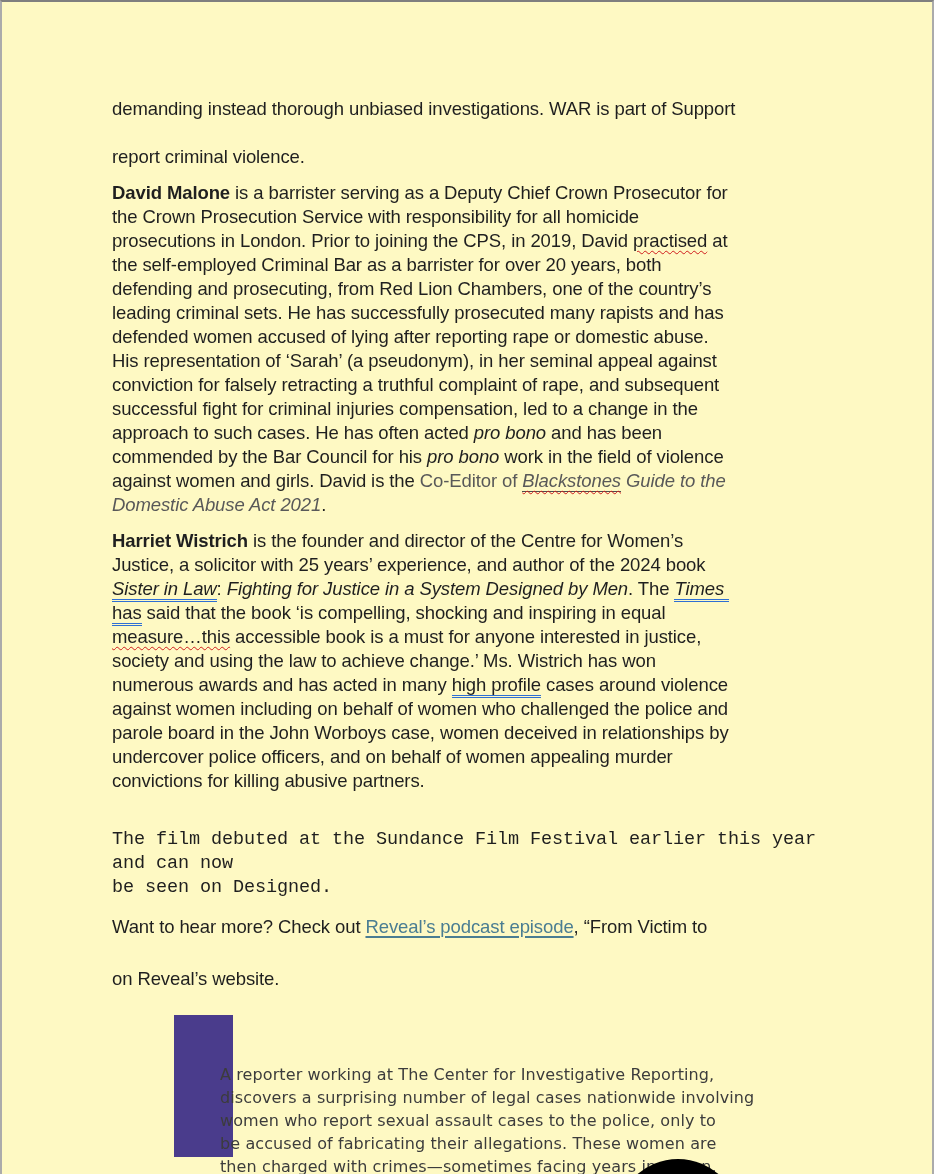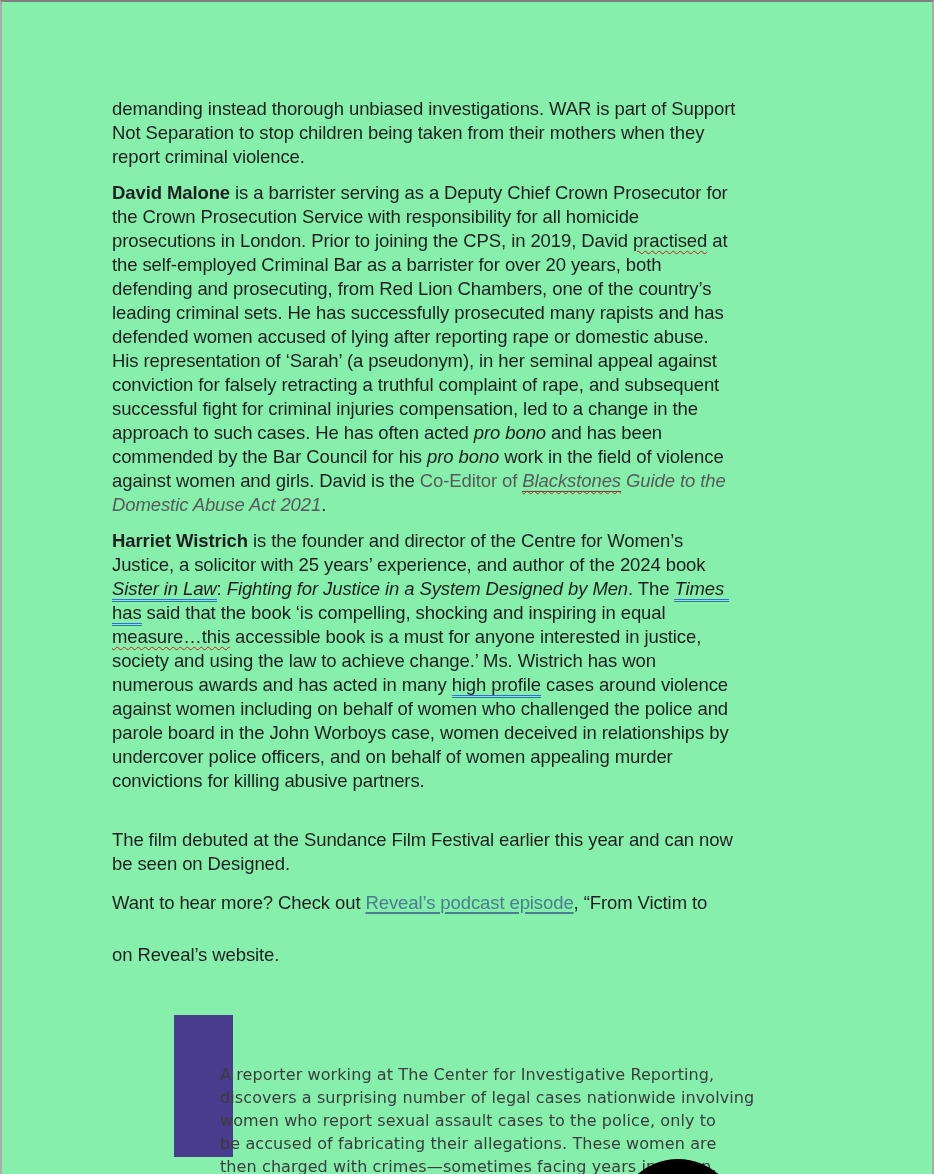--- a/index.html
+++ b/index.html
@@ -1,33 +1,33 @@
 <!DOCTYPE html>
 <html><head>
 <meta charset="utf-8">
 <style>
   html,body{margin:0;padding:0;background:#fff;}
   .page{
     position:relative;
     width:934px;height:1174px;
     box-sizing:border-box;
-    background:#86efac;
+    background:#fef9c3;
     border-left:2px solid #ababab;
     border-right:2px solid #ababab;
     border-top:2px solid #7f7f7f;
     overflow:hidden;
     font-family:"Liberation Sans",sans-serif;
   }
   .content{
     position:absolute;left:110px;top:95px;width:745px;
     font-size:18.5px;line-height:24px;color:#1f1f1f;
     letter-spacing:-0.1px;
   }
   .content p{margin:0 0 12px 0;}
-  p.gap-large{margin-top:35px;}
+  p.gap-large{margin-top:35px;font-family:Liberation Mono, monospace;}
   p.gap-med{margin-top:14px;line-height:26px;}
   .b{font-weight:bold;}
   .i{font-style:italic;}
   .gray{color:#595959;}
   .u{border-bottom:1.6px solid #4d4d4d;margin-top:22px;}
   .sq{
     text-decoration:underline;
     text-decoration-style:wavy;
     text-decoration-color:#cf1d1d;
     text-decoration-thickness:1px;
@@ -56,21 +56,21 @@
     position:absolute;left:614px;top:1157px;
     width:124px;height:124px;border-radius:50%;
   }
 </style>
 </head>
 <body>
 
 <div class="page">
 
   <div class="content">
-      <p><span>demanding instead thorough unbiased investigations. WAR is part of Support</span><br><span>Not Separation to stop children being taken from their mothers when they</span><br><span>report criminal violence.</span></p>
+      <p><span>demanding instead thorough unbiased investigations. WAR is part of Support</span><br><br><span>report criminal violence.</span></p>
       <p><span class="b">David Malone</span><span> is a barrister serving as a Deputy Chief Crown Prosecutor for</span><br><span>the Crown Prosecution Service with responsibility for all homicide</span><br><span>prosecutions in London. Prior to joining the CPS, in 2019, David </span><span class="sq">practised</span><span> at</span><br><span>the self-employed Criminal Bar as a barrister for over 20 years, both</span><br><span>defending and prosecuting, from Red Lion Chambers, one of the country’s</span><br><span>leading criminal sets. He has successfully prosecuted many rapists and has</span><br><span>defended women accused of lying after reporting rape or domestic abuse.</span><br><span>His representation of ‘Sarah’ (a pseudonym), in her seminal appeal against</span><br><span>conviction for falsely retracting a truthful complaint of rape, and subsequent</span><br><span>successful fight for criminal injuries compensation, led to a change in the</span><br><span>approach to such cases. He has often acted </span><span class="i">pro bono</span><span> and has been</span><br><span>commended by the Bar Council for his </span><span class="i">pro bono</span><span> work in the field of violence</span><br><span>against women and girls. David is the </span><span class="gray">Co-Editor of </span><span class="i gray u sq">Blackstones</span><span class="gray"> </span><span class="i gray">Guide to the</span><br><span class="i gray">Domestic Abuse Act 2021</span><span>.</span></p>
       <p><span class="b">Harriet Wistrich</span><span> is the founder and director of the Centre for Women’s</span><br><span>Justice, a solicitor with 25 years’ experience, and author of the 2024 book</span><br><span class="i bl2">Sister in Law</span><span>: </span><span class="i">Fighting for Justice in a System Designed by Men</span><span>. The </span><span class="i bl2">Times&nbsp;</span><br><span class="bl2">has</span><span> said that the book ‘is compelling, shocking and inspiring in equal</span><br><span class="sq">measure…this</span><span> accessible book is a must for anyone interested in justice,</span><br><span>society and using the law to achieve change.’ Ms. Wistrich has won</span><br><span>numerous awards and has acted in many </span><span class="bl2">high profile</span><span> cases around violence</span><br><span>against women including on behalf of women who challenged the police and</span><br><span>parole board in the John Worboys case, women deceived in relationships by</span><br><span>undercover police officers, and on behalf of women appealing murder</span><br><span>convictions for killing abusive partners.</span></p>
       <p class="gap-large"><span>The film debuted at the Sundance Film Festival earlier this year and can now</span><br><span>be seen on Designed.</span></p>
       <p class="gap-med"><span>Want to hear more? Check out </span><span class="link">Reveal’s podcast episode</span><span>, “From Victim to</span><br><br><span>on Reveal’s website.</span></p>
     </div>
 
   <div class="accent-rect" style="background-color: rgb(74, 60, 140);"></div>
 
   <div class="synopsis-text"><span>A reporter working at The Center for Investigative Reporting,</span><br><span>discovers a surprising number of legal cases nationwide involving</span><br><span>women who report sexual assault cases to the police, only to</span><br><span>be accused of fabricating their allegations. These women are</span><br><span>then charged with crimes—sometimes facing years in prison.</span></div>
 

